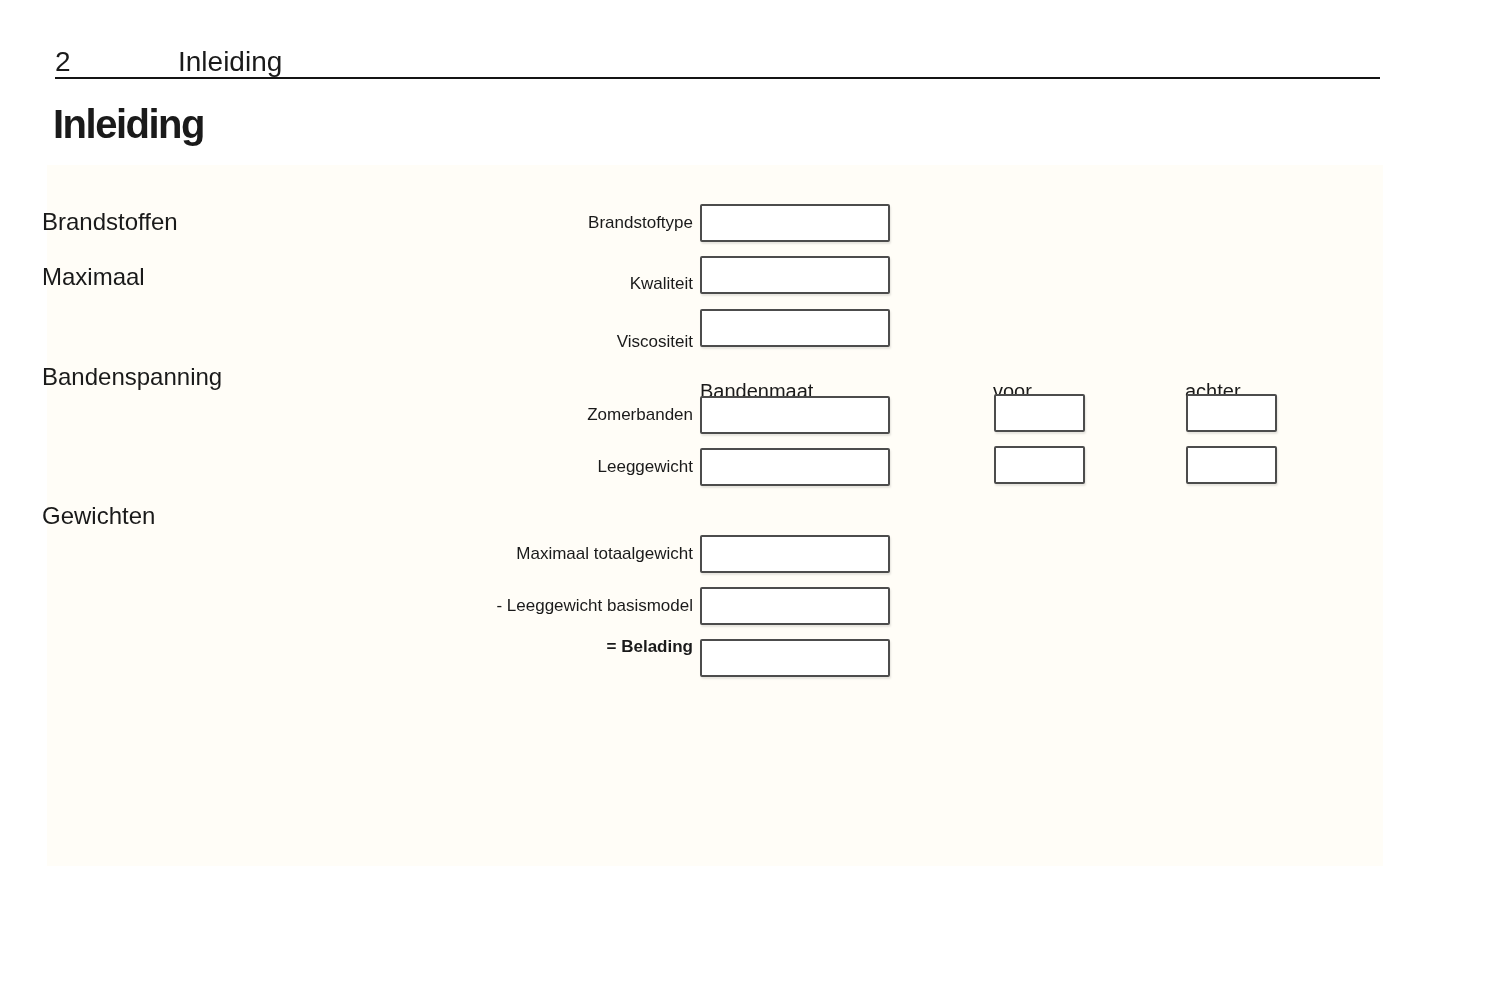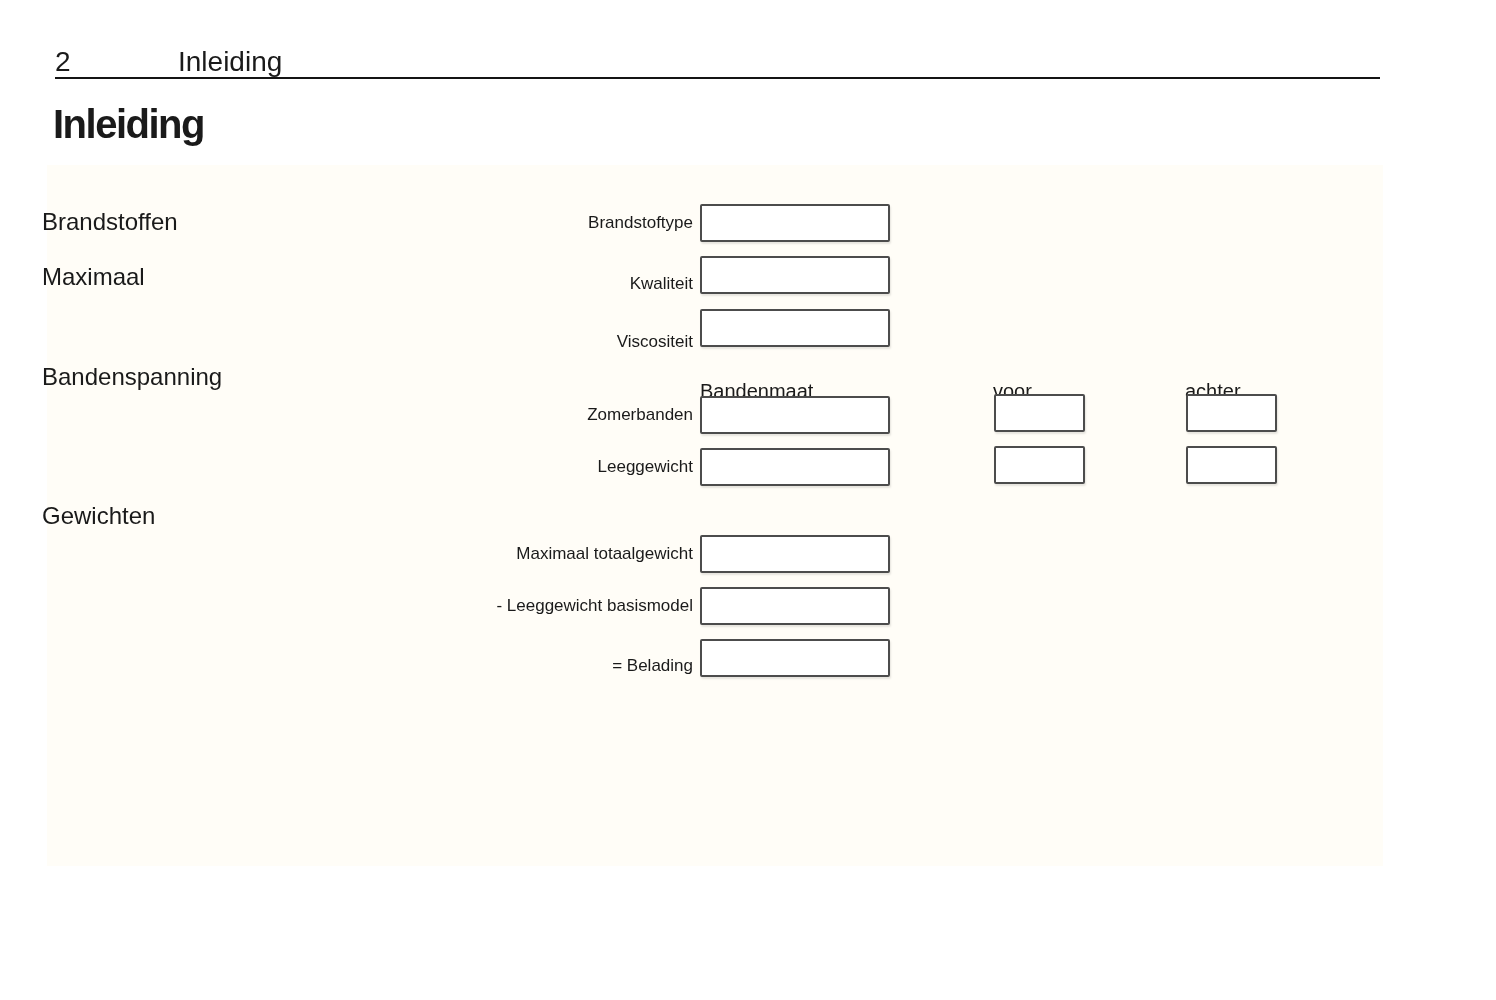--- a/index.html
+++ b/index.html
@@ -118,14 +118,14 @@
 <input type="text" class="fill-box" style="left: 700px; top: 448px;" value="">
 <input type="text" class="fill-box small" style="left: 994px; top: 446px;" value="">
 <input type="text" class="fill-box small" style="left: 1186px; top: 446px;" value="">
 
 <div class="abs field-label" style="top:535px;">Maximaal totaalgewicht</div>
 <input type="text" class="fill-box" style="left: 700px; top: 535px;" value="">
 
 <div class="abs field-label" style="top:587px;">- Leeggewicht basismodel</div>
 <input type="text" class="fill-box" style="left: 700px; top: 587px;" value="">
 
-<div class="abs field-label" style="top:647px;">= Belading</div>
+<div class="abs field-label" style="top:628px;font-weight:bold;">= Belading</div>
 <input type="text" class="fill-box" style="left: 700px; top: 639px;" value="">
 
 </body></html>

